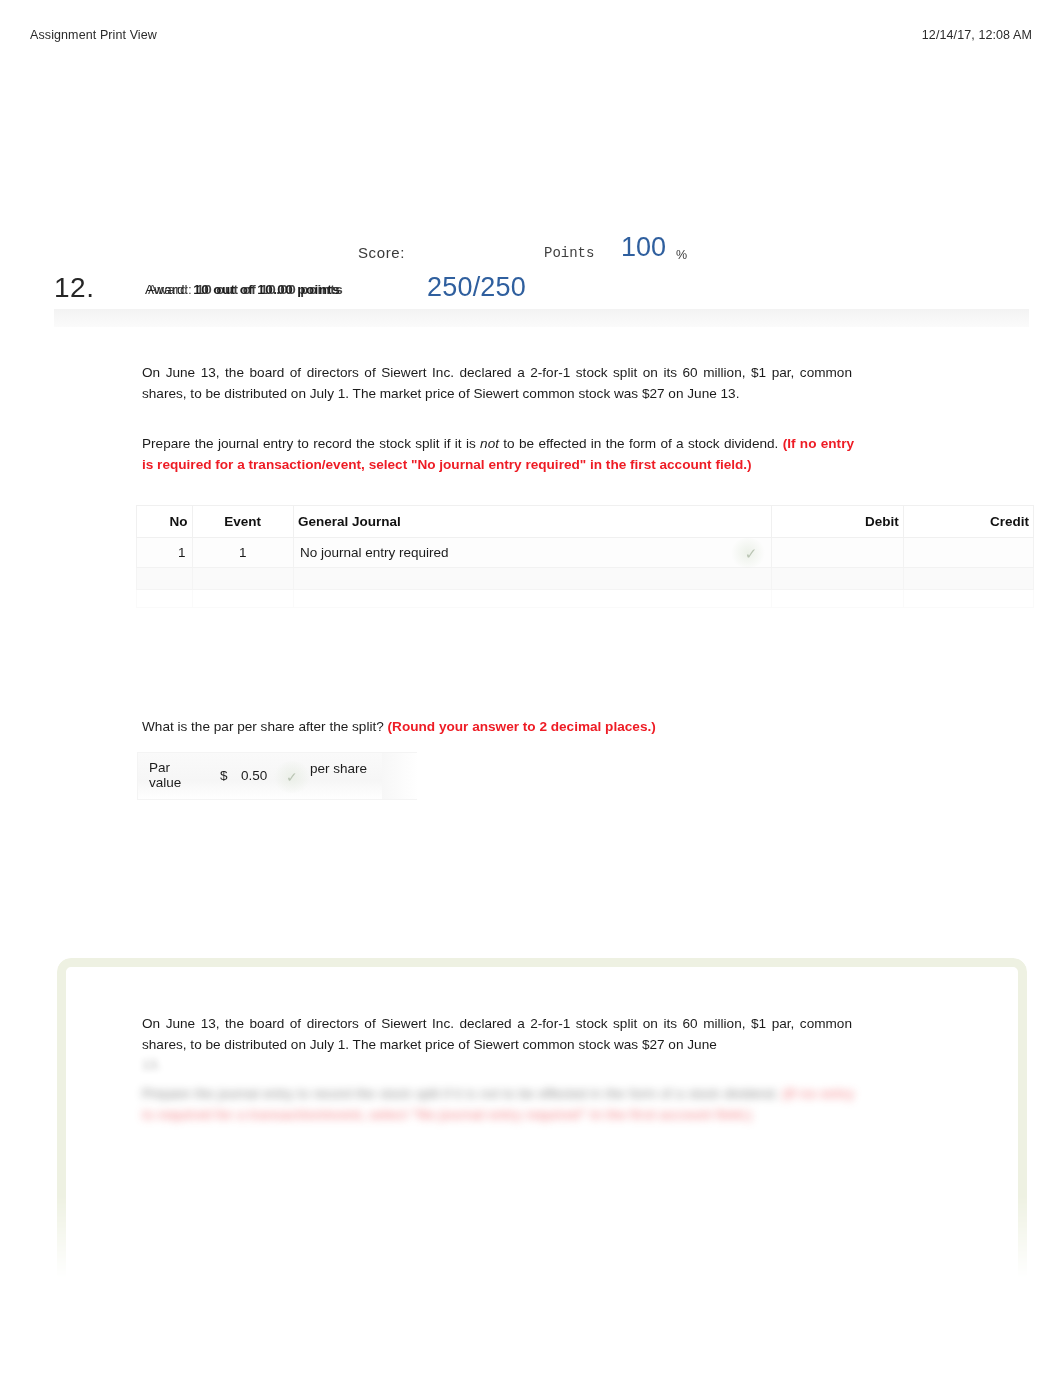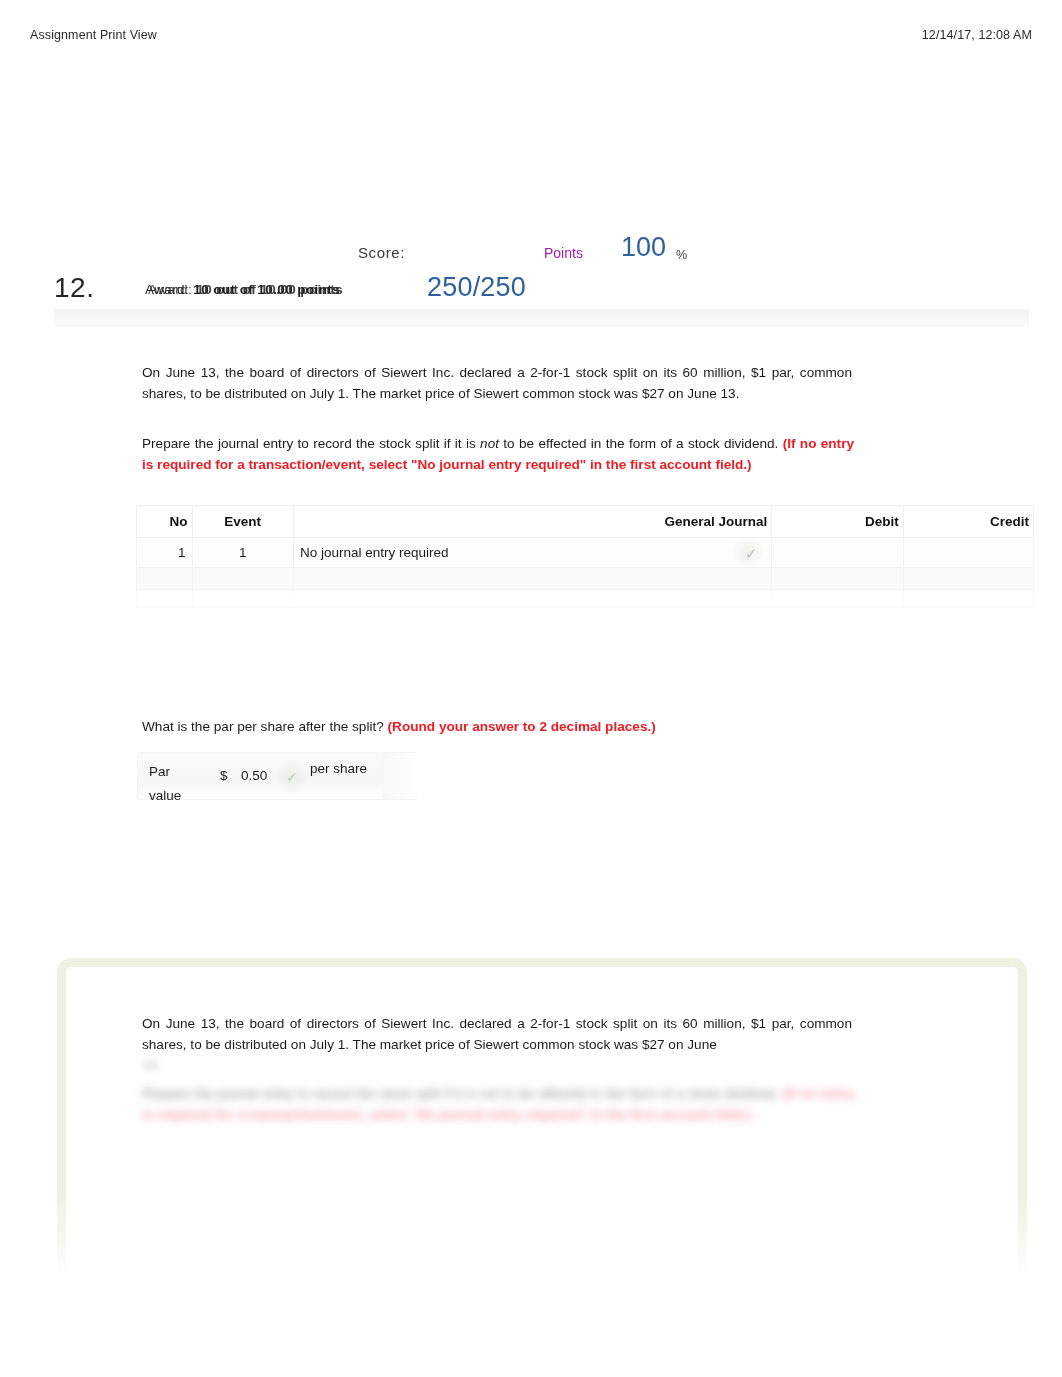--- a/index.html
+++ b/index.html
@@ -50,21 +50,22 @@
     left: 427px; top: 0px;
     font-size: 27px;
     color: #2f5f9e;
     letter-spacing: .2px;
     margin-top: 40px;
   }
   .score-points {
     position: absolute;
     left: 544px; top: 13px;
     font-size: 14px;
-    color: #a21caf;
+    color: #404040;
+    font-family: Liberation Mono, monospace;
   }
   .score-pct {
     position: absolute;
     left: 621px; top: 0px;
     font-size: 27px;
     color: #2f5f9e;
   }
   .score-pct-sym {
     position: absolute;
     left: 676px; top: 16px;
@@ -142,21 +143,21 @@
     background: #fdfdfd;
     height: 24px;
   }
   .jtable tr.filler td { height: 22px; background: #fafafa; border-color: #f4f4f4; }
   .jtable tr.filler2 td { height: 18px; background: #ffffff; border-color: #fafafa; }
   .c-no     { width: 52px;  text-align: right; }
   .c-event  { width: 95px;  text-align: center; }
   .c-gj     { width: 448px; text-align: left; padding-left: 62px; position: relative; }
   .c-debit  { width: 123px; text-align: right; }
   .c-credit { width: 122px; text-align: right; }
-  th.c-gj   { text-align: right; padding-left: 4px; }
+  th.c-gj   { text-align: left; padding-left: 4px; }
   .tick {
     position: absolute;
     right: 14px; top: 50%;
     transform: translateY(-50%);
     color: #b9c4b3;
     font-size: 15px;
     line-height: 1;
   }
   .tick-halo {
     position: absolute;
@@ -181,21 +182,21 @@
     left: 137px; top: 752px;
     width: 280px; height: 48px;
     background: linear-gradient(to bottom, #fafafa, #f6f6f6 60%, #ffffff);
     border: 1px solid #f4f4f4;
     font-size: 13.5px;
     color: #1c1c1c;
   }
   .par-box .lbl {
     position: absolute;
     left: 11px; top: 7px;
-    line-height: 24px;
+    line-height: 15px;
     width: 52px;
   }
   .par-box .dollar { position: absolute; left: 82px; top: 15px; }
   .par-box .amount { position: absolute; left: 103px; top: 15px; }
   .par-box .pcheck {
     position: absolute; left: 148px; top: 16px;
     color: #b9c4b3; font-size: 14px;
   }
   .par-box .pcheck-halo {
     position: absolute; left: 134px; top: 8px;

